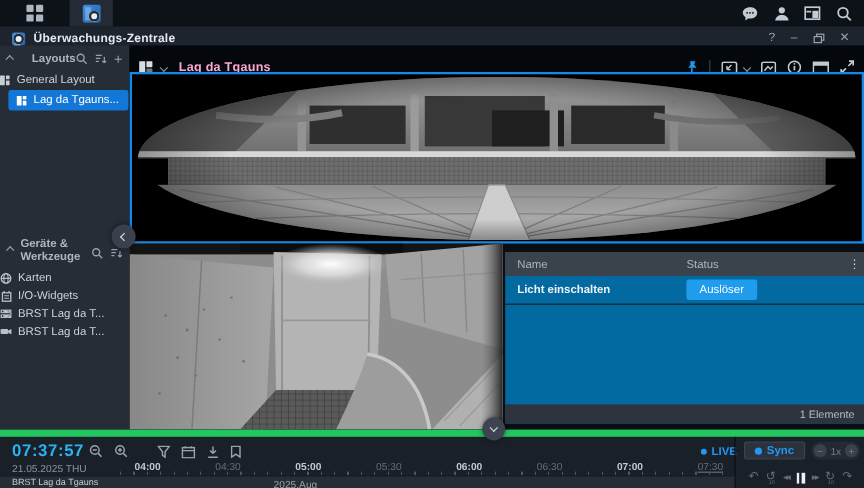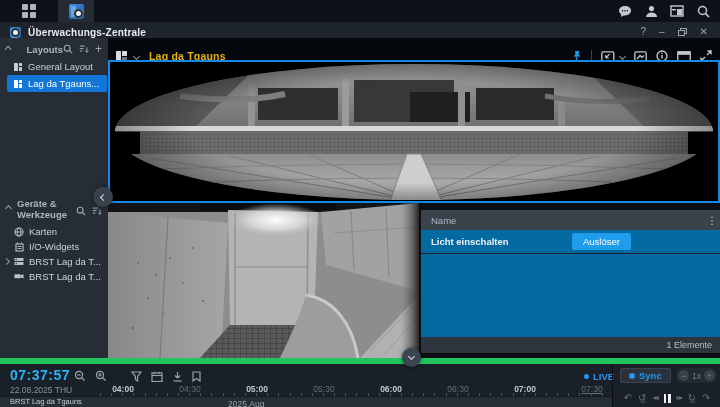--- a/index.html
+++ b/index.html
@@ -32,35 +32,35 @@
 
   
   .sidebar{position:absolute;left:0;top:38px;width:108px;height:320px;background:#262d36;color:#ccd2d9}
   .sec-head{display:flex;align-items:center;padding:0 6px;height:14px;color:#aeb6bf;font-size:9.5px;font-weight:bold}
   .sec-head .hd-icons{margin-left:auto;display:flex;gap:6px;align-items:center;color:#9aa2ac}
   .chev{display:inline-block;width:5px;height:5px;border:solid #9aa2ac;border-width:0 1.5px 1.5px 0;padding:0}
   .chev.up{transform:rotate(-135deg)}
   .chev.down{transform:rotate(45deg)}
   .chev.left{transform:rotate(135deg)}
   .chev.right{transform:rotate(-45deg)}
-  .side-item{display:flex;align-items:center;height:15px;padding-left:14px;font-size:9.5px;white-space:nowrap;overflow:hidden;gap:5px;cursor:pointer}
+  .side-item{display:flex;align-items:center;height:15px;font-size:9.5px;white-space:nowrap;overflow:hidden;gap:5px;cursor:pointer}
   .side-item.sel{background:#1377d8;color:#fff;height:17px;margin:1px 1px 1px 7px;border-radius:2px;padding-left:7px}
   .ico-layout{flex:0 0 auto;width:9px;height:8px;display:grid;grid-template-columns:3.5px 3.5px;grid-template-rows:3.5px 3.5px;gap:1px}
   .ico-layout i{background:#c7cdd4;border-radius:.5px}
   .ico-layout i:first-child{grid-row:1/3}
   .sel .ico-layout i{background:#fff}
   .dev-head{padding-top:2px;height:auto;align-items:flex-start}
   .dev-head .ttl{line-height:11px}
   .side-item .mini{flex:0 0 auto;color:#b9c0c8;display:flex;align-items:center;justify-content:center;width:10px;height:10px}
   .caret-exp{position:absolute;left:4px}
   .rel{position:relative}
 
   
   .content{position:absolute;left:108px;top:38px;width:612px;height:320px;background:#0b0e12}
-  .cam-header{position:absolute;left:0;top:0;width:612px;height:36px;background:#04070b;display:flex;align-items:center;color:#eab308}
+  .cam-header{position:absolute;left:0;top:0;width:612px;height:36px;background:#04070b;display:flex;align-items:center;color:#f9a8d4}
   .cam-header .lg{margin-left:8px;width:12px;height:10px;display:grid;grid-template-columns:5px 5px;grid-template-rows:4.5px 4.5px;gap:1px}
   .cam-header .lg i{background:#d7dce2;border-radius:.5px}
   .cam-header .lg i:first-child{grid-row:1/3}
   .cam-header .lg i:last-child{background:#717a84}
   .cam-header .cam-title{margin-left:10px;font-size:10.5px;font-weight:bold;letter-spacing:.2px}
   .cam-tools{margin-left:auto;display:flex;align-items:center;gap:9px;padding-right:8px;color:#c3cad2}
   .cam-tools .sep{width:1px;height:12px;background:#3a424c}
   .pin{color:#1e9be8}
   .main-cam{position:absolute;left:0;top:22px;width:612px;height:143px;background:#000;border:2px solid #1688e8;cursor:pointer}
   .main-cam svg{display:block}
@@ -429,20 +429,21 @@
         <polygon points="252,155 311,92 311,155" fill="#b1b1b1"></polygon>
         <line x1="262" y1="148" x2="305" y2="103" stroke="#9a9a9a" stroke-width="1"></line>
         <line x1="275" y1="152" x2="309" y2="116" stroke="#9a9a9a" stroke-width="1"></line>
         <rect x="293" y="0" width="18" height="155" fill="url(#redge)"></rect>
       </svg>
     </div>
 
     <div class="io-panel">
       <div class="io-head">
         <span class="c-name">Name</span>
+        <span class="c-status">Status</span>
         <span class="c-menu">⋮</span>
       </div>
       <div class="io-row">
         <span class="c-name">Licht einschalten</span>
         <span class="c-status">
           <button class="btn-trigger">Auslöser</button>
         </span>
       </div>
       <div class="io-footer">1 Elemente</div>
     </div>
@@ -482,21 +483,21 @@
         </svg>
       <svg width="11" height="11" viewBox="0 0 11 11">
           <path d="M5.5 1v6m0 0L3 4.5M5.5 7L8 4.5" stroke="#9aa2ac" stroke-width="1.2" fill="none"></path>
           <line x1="1.5" y1="10" x2="9.5" y2="10" stroke="#9aa2ac" stroke-width="1.2"></line>
         </svg>
       <svg width="9" height="11" viewBox="0 0 9 11">
           <path d="M1 1h7v9L4.5 7.5 1 10z" fill="none" stroke="#9aa2ac" stroke-width="1.2"></path>
         </svg>
     </div>
 
-    <span class="tl-date">22.08.2025 THU</span>
+    <span class="tl-date">21.05.2025 THU</span>
 
     <div class="ruler">
       <span style="position:absolute;inset:0">
           <span class="tick-label" style="left: 23px; text-align: right;">04:00</span>
           <span class="tick-label minor" style="left: 90px;">04:30</span>
           <span class="tick-label" style="left: 157px;">05:00</span>
           <span class="tick-label minor" style="left: 224px;">05:30</span>
           <span class="tick-label" style="left: 291px;">06:00</span>
           <span class="tick-label minor" style="left: 358px;">06:30</span>
           <span class="tick-label" style="left: 425px;">07:00</span>

